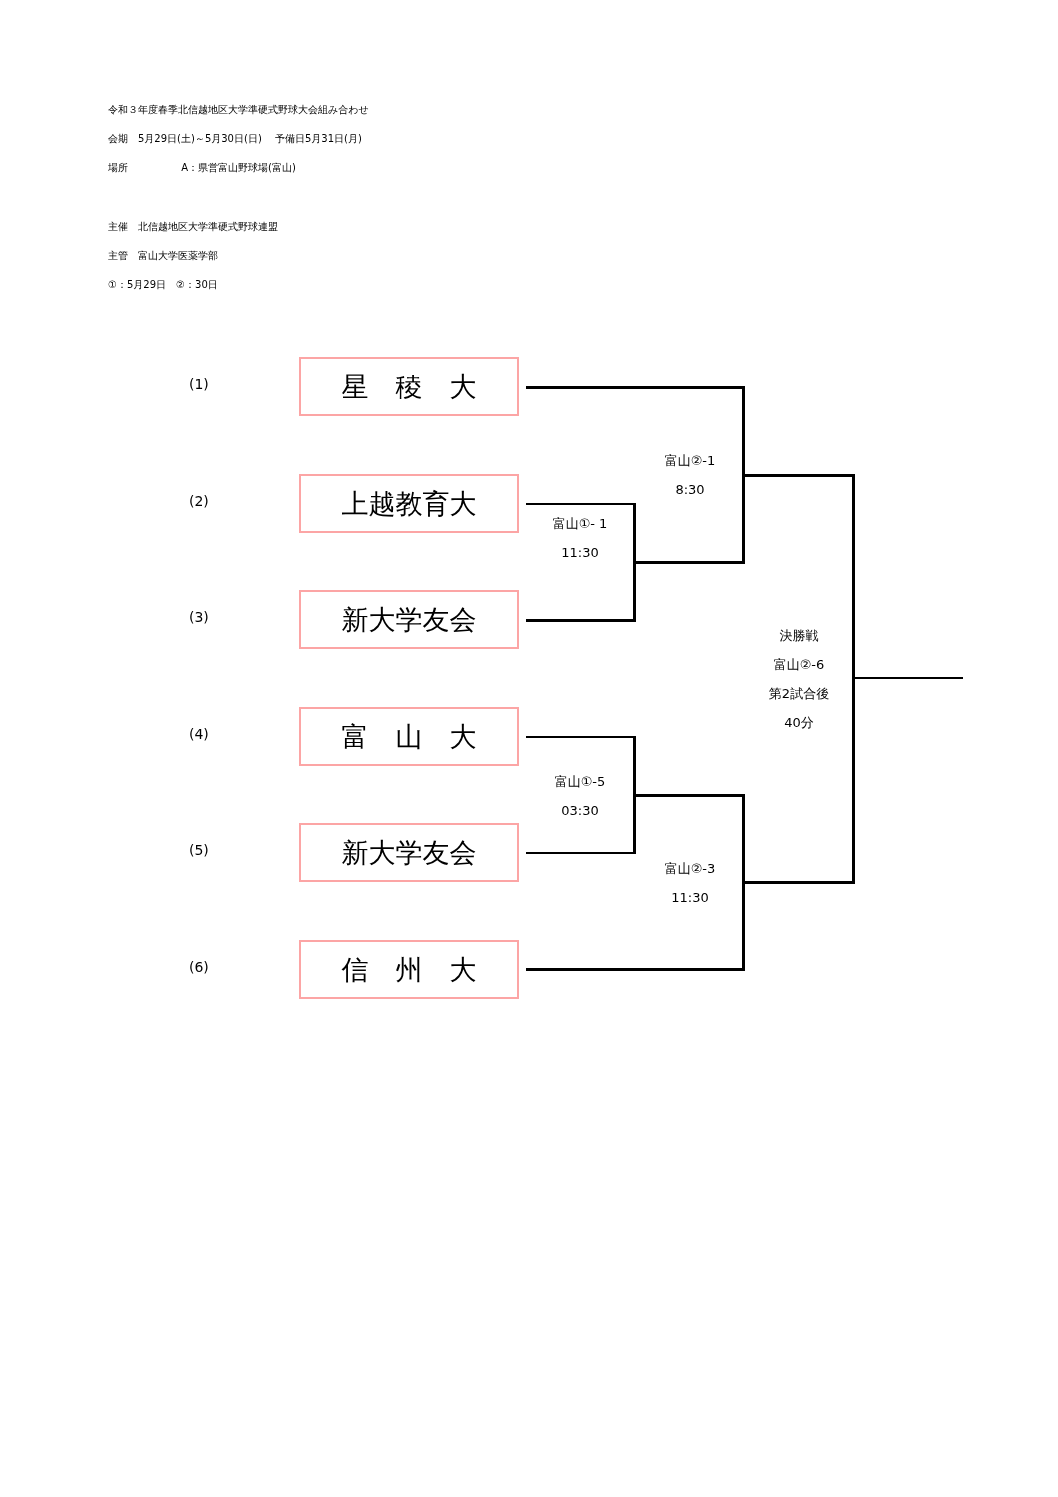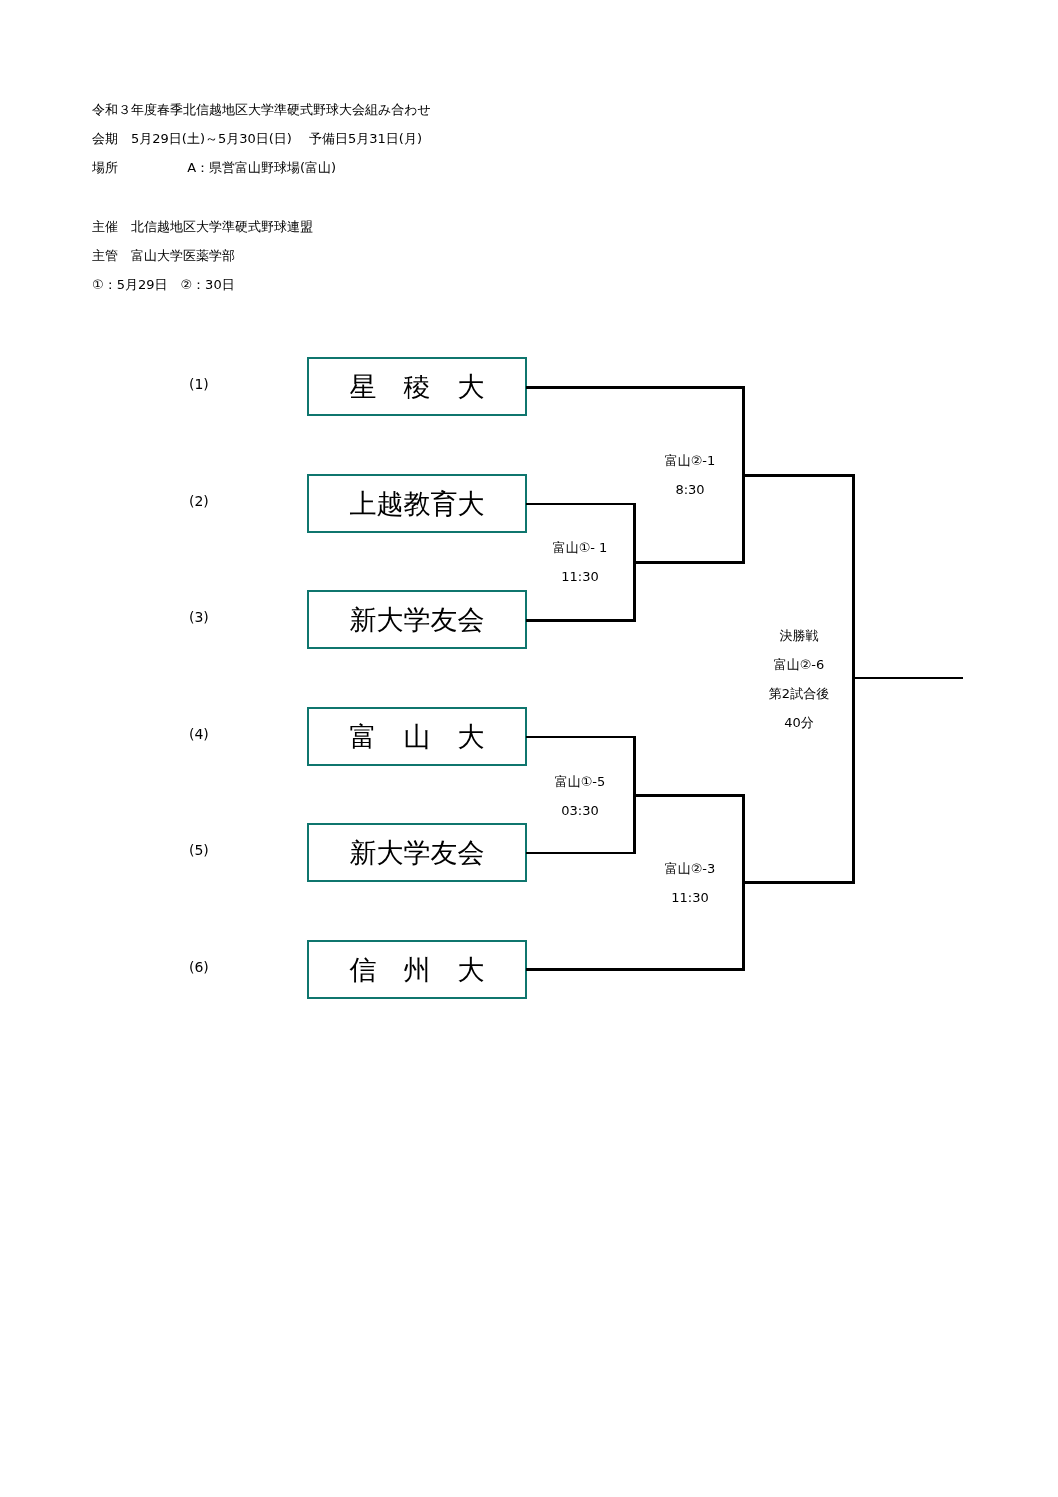--- a/index.html
+++ b/index.html
@@ -1,19 +1,19 @@
 <!DOCTYPE html>
 <html><head>
 <meta charset="utf-8">
 <style>
   html,body{margin:0;padding:0;background:#fff;}
   body{width:1058px;height:1497px;position:relative;overflow:hidden;font-family:"DejaVu Sans",sans-serif;color:#000;}
-  .hdr{position:absolute;left:92px;font-size:13px;white-space:pre;line-height:20px;}
+  .hdr{position:absolute;left:108px;font-size:10px;white-space:pre;line-height:20px;}
   .seed{position:absolute;left:189px;font-size:14px;}
-  .team{position:absolute;left:307px;width:216px;height:55px;border:2px solid #0f766e;display:flex;align-items:center;justify-content:center;font-size:27px;box-sizing:content-box;}
+  .team{position:absolute;left:299px;width:216px;height:55px;border:2px solid #fca5a5;display:flex;align-items:center;justify-content:center;font-size:27px;box-sizing:content-box;}
   .line{position:absolute;background:#000;}
   .lbl{position:absolute;font-size:13px;text-align:center;line-height:29px;width:120px;}
 </style>
 </head>
 <body>
 
 <div class="hdr" style="top:100px">令和３年度春季北信越地区大学準硬式野球大会組み合わせ</div>
 <div class="hdr" style="top:129px">会期　5月29日(土)～5月30日(日)　 予備日5月31日(月)</div>
 <div class="hdr" style="top:158px">場所　　　　　 A：県営富山野球場(富山)</div>
 <div class="hdr" style="top:217px">主催　北信越地区大学準硬式野球連盟</div>
@@ -44,21 +44,21 @@
 <div class="line" style="left:852px;top:474px;width:3px;height:410px"></div>
 <div class="line" style="left:855px;top:677px;width:108px;height:2px"></div>
 <div class="line" style="left:526px;top:736px;width:110px;height:2px"></div>
 <div class="line" style="left:526px;top:852px;width:110px;height:2px"></div>
 <div class="line" style="left:633px;top:736px;width:3px;height:118px"></div>
 <div class="line" style="left:633px;top:794px;width:112px;height:3px"></div>
 <div class="line" style="left:742px;top:794px;width:3px;height:177px"></div>
 <div class="line" style="left:526px;top:968px;width:219px;height:3px"></div>
 <div class="line" style="left:742px;top:881px;width:113px;height:3px"></div>
 
-<div class="lbl" style="left:520px;top:533px">
+<div class="lbl" style="left:520px;top:509px">
   <div>富山①- 1</div>
   <div>11:30</div>
 </div>
 <div class="lbl" style="left:520px;top:767px">
   <div>富山①‐5</div>
   <div>03:30</div>
 </div>
 <div class="lbl" style="left:630px;top:446px">
   <div>富山②-1</div>
   <div>8:30</div>

